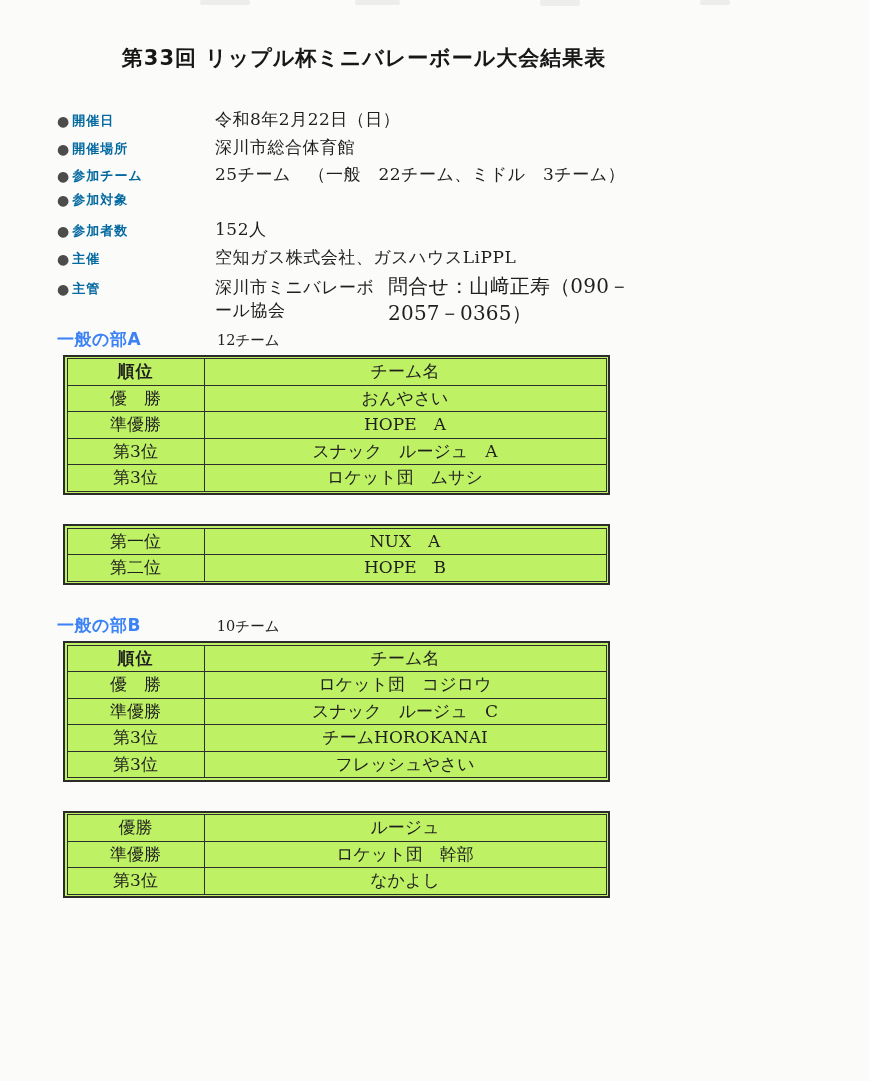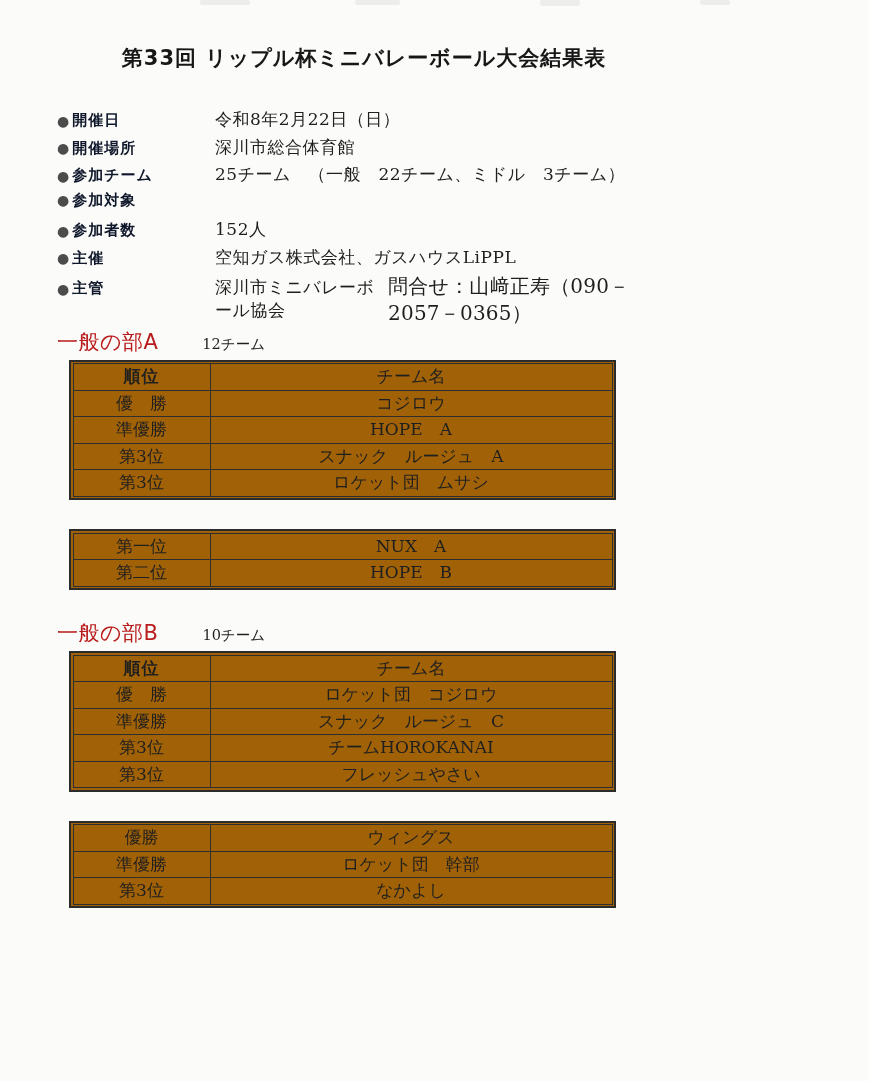--- a/index.html
+++ b/index.html
@@ -43,24 +43,24 @@
   .bullet {
     font-size: 14px;
     color: #4c4c4c;
     margin-right: 3px;
     line-height: 1;
     align-self: center;
   }
   .info-label {
     font-family: "DejaVu Sans", "Liberation Sans", sans-serif;
     font-weight: bold;
-    font-size: 15px;
+    font-size: 13px;
     letter-spacing: 1px;
     white-space: pre-wrap;
-    color: #0f172a;
+    color: #0369a1;
     text-align: right;
   }
   .info-value {
     font-size: 17px;
     white-space: pre-wrap;
     letter-spacing: 0.5px;
   }
   .contact {
     margin-left: auto;
     margin-right: 22px;
@@ -71,38 +71,38 @@
   .sections { margin-top: 27px; }
   .section { margin-bottom: 29px; }
   .sec-head {
     display: flex;
     align-items: baseline;
     margin-bottom: 4px;
     min-height: 19px;
   }
   .sec-title {
     font-family: "DejaVu Sans", "Liberation Sans", sans-serif;
-    font-weight: normal;
-    font-size: 21px;
+    font-weight: bold;
+    font-size: 17px;
     letter-spacing: 0.5px;
     white-space: pre-wrap;
-    color: #b91c1c;
+    color: #3b82f6;
   }
   .sec-note {
-    margin-left: 44px;
+    margin-left: 76px;
     font-size: 14.5px;
     white-space: pre-wrap;
   }
   .tbl-wrap {
-    margin-left: 12px;
+    margin-left: 6px;
     width: 547px;
     box-sizing: border-box;
     border: 2.5px solid #2b2b2b;
     padding: 1.5px;
-    background: #a16207;
+    background: #bef264;
   }
   table.results {
     border-collapse: collapse;
     width: 100%;
     table-layout: fixed;
   }
   table.results td {
     border: 1.6px solid #2e2e2e;
     height: 25.5px;
     padding: 0 4px;
@@ -194,21 +194,21 @@
       </div>
       <div class="tbl-wrap">
         <table class="results">
           <tbody>
             <tr>
               <td class="c-rank c-head-rank">順位</td>
               <td class="c-team">チーム名</td>
             </tr>
             <tr>
               <td class="c-rank">優　勝</td>
-              <td class="c-team">コジロウ</td>
+              <td class="c-team">おんやさい</td>
             </tr>
             <tr>
               <td class="c-rank">準優勝</td>
               <td class="c-team">HOPE　A</td>
             </tr>
             <tr>
               <td class="c-rank">第3位</td>
               <td class="c-team">スナック　ルージュ　A</td>
             </tr>
             <tr>
@@ -270,21 +270,21 @@
       </div>
     </div>
 
 
     <div class="section">
       <div class="tbl-wrap">
         <table class="results">
           <tbody>
             <tr>
               <td class="c-rank">優勝</td>
-              <td class="c-team">ウィングス</td>
+              <td class="c-team">ルージュ</td>
             </tr>
             <tr>
               <td class="c-rank">準優勝</td>
               <td class="c-team">ロケット団　幹部</td>
             </tr>
             <tr>
               <td class="c-rank">第3位</td>
               <td class="c-team">なかよし</td>
             </tr>
           </tbody>

